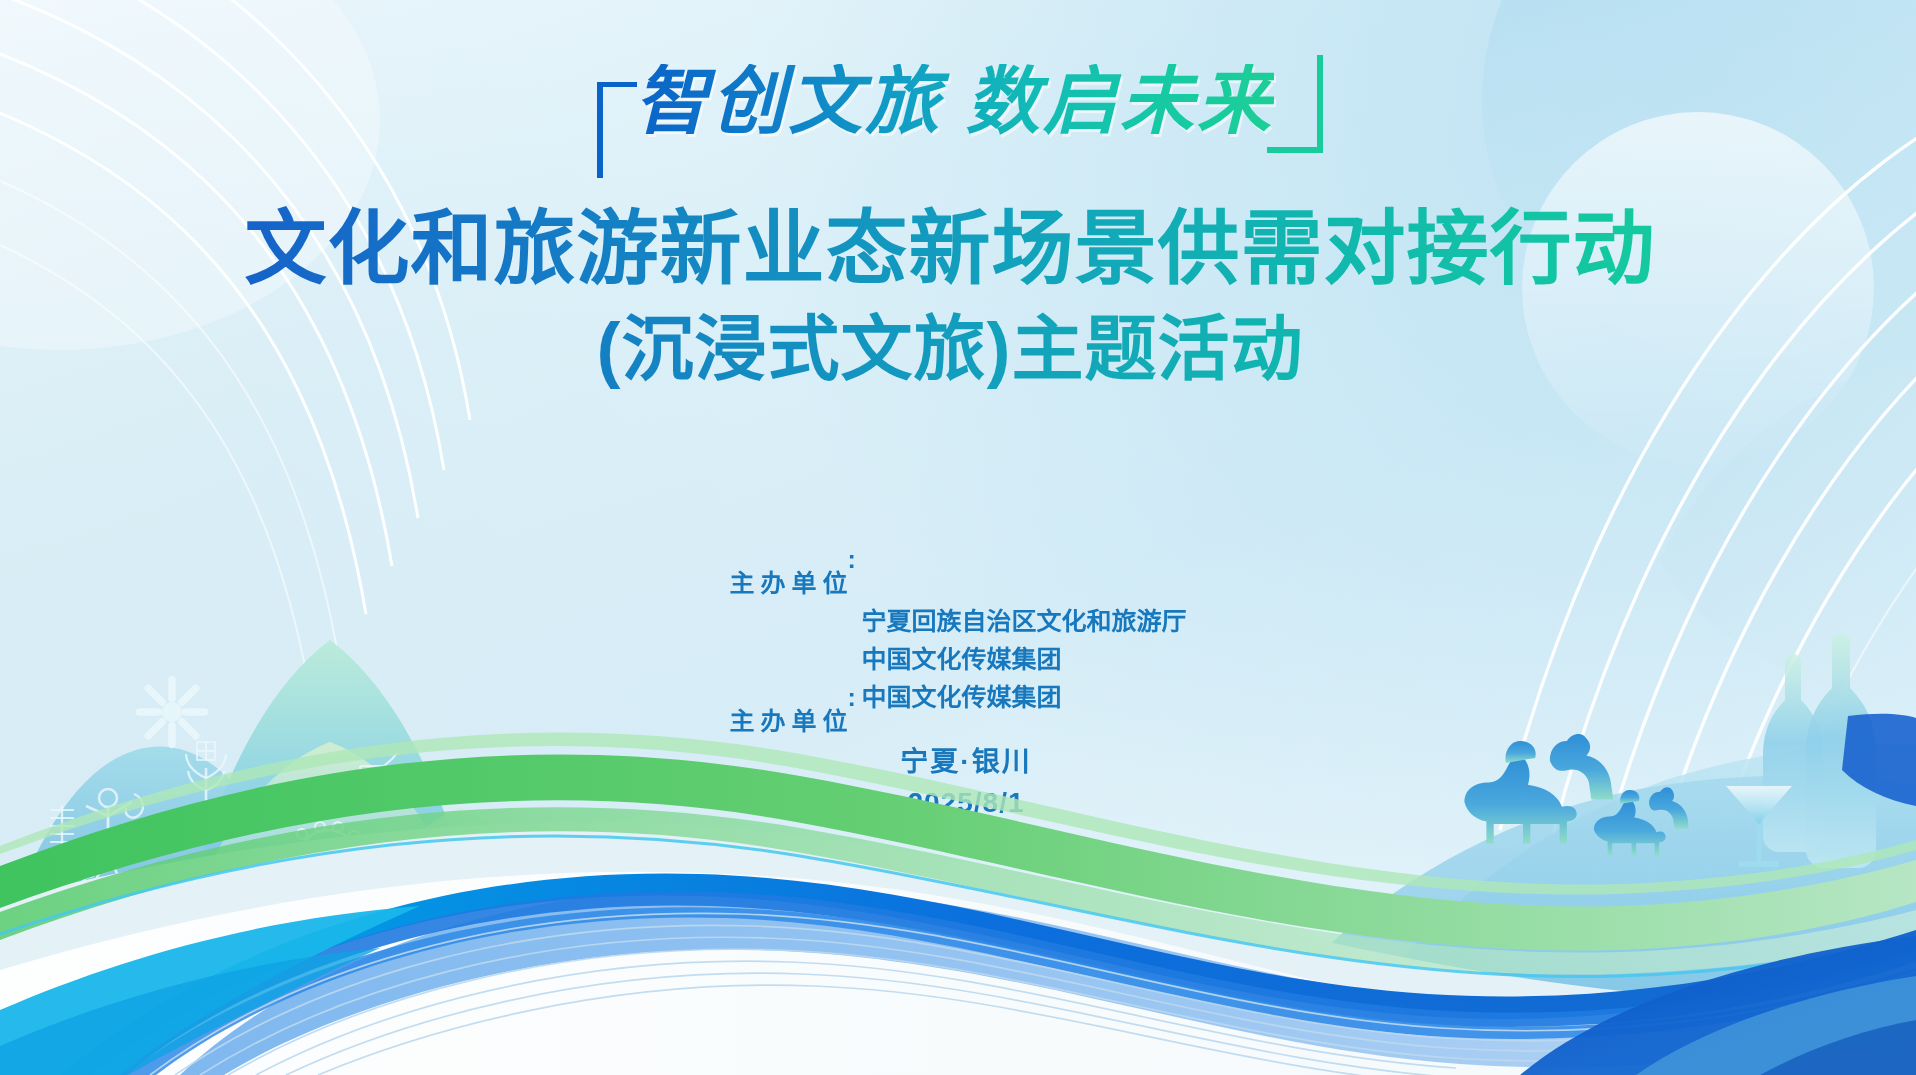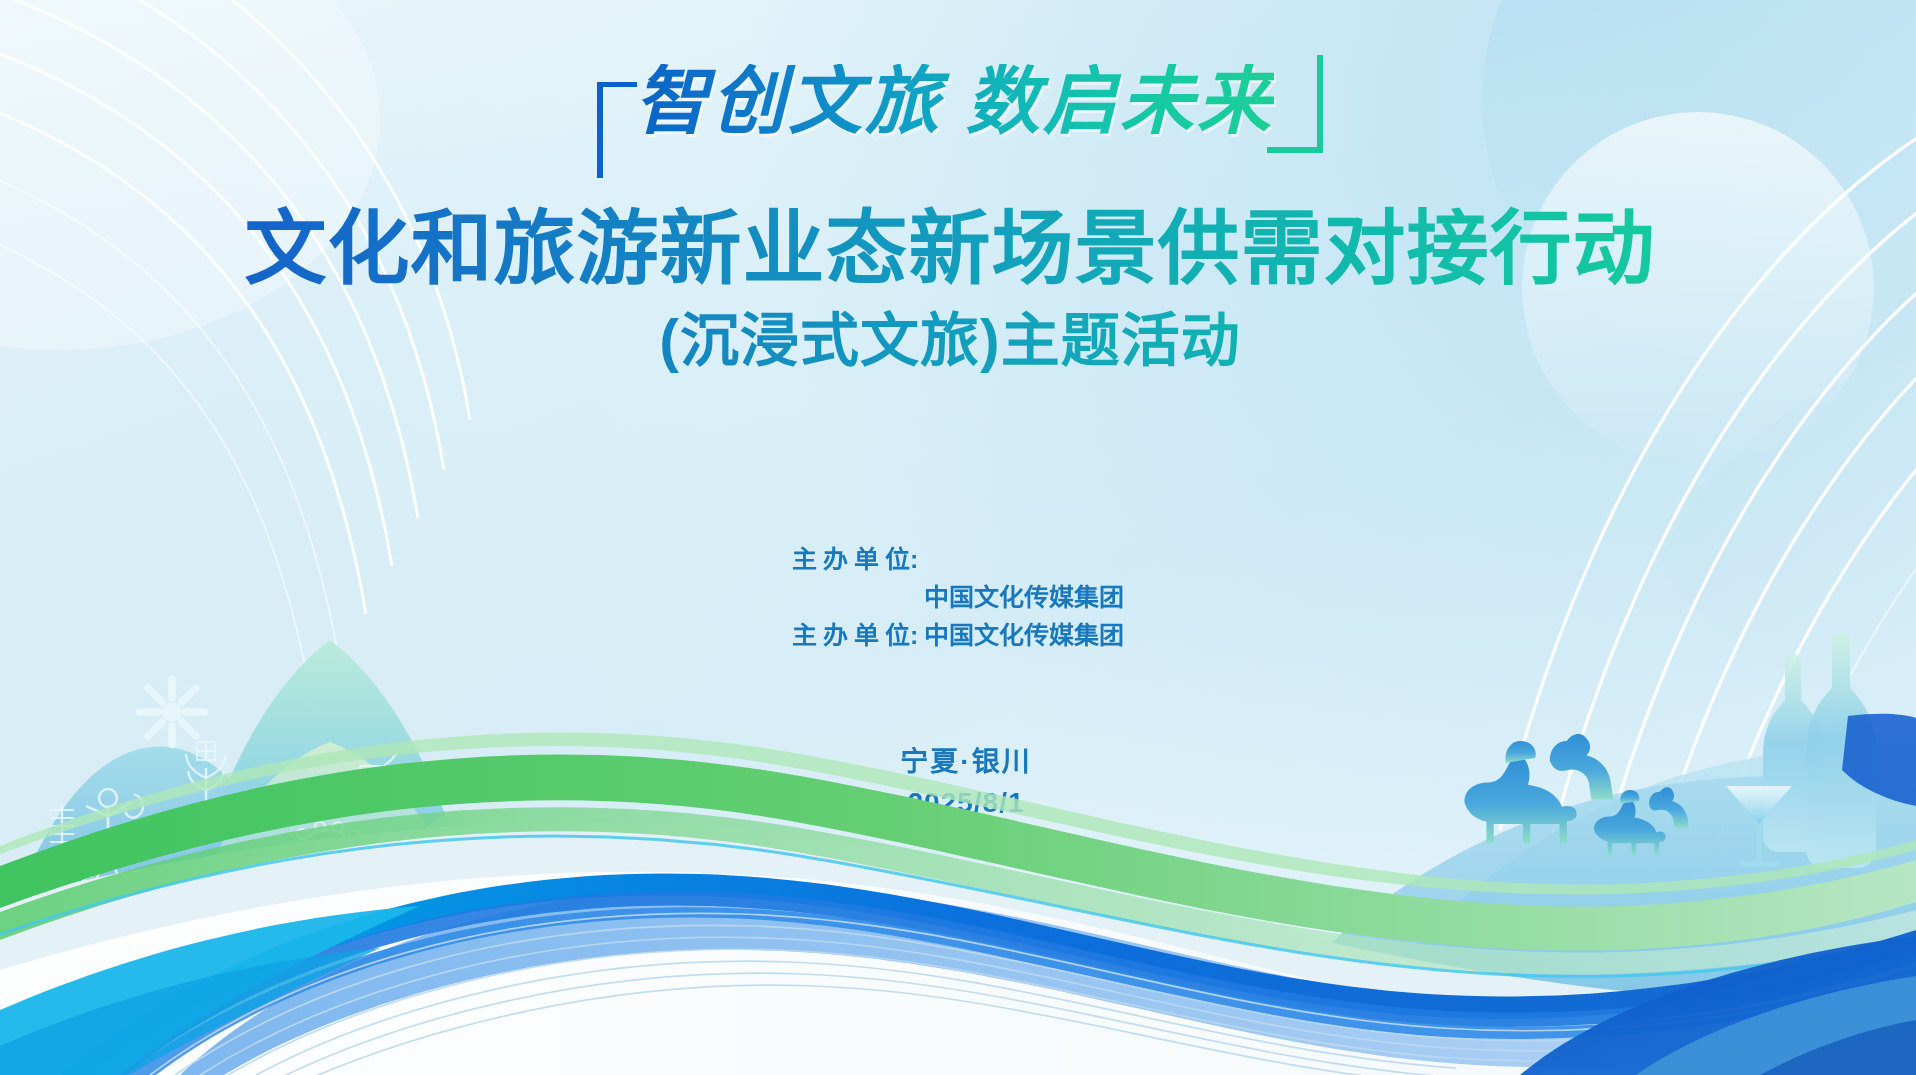--- a/index.html
+++ b/index.html
@@ -41,30 +41,30 @@
   #title-block{
     position:absolute;left:0;right:16px;top:196px;text-align:center;
   }
   .title-line{
     font-size:82px;line-height:1.30;font-weight:900;letter-spacing:1px;
     white-space:nowrap;
     background:linear-gradient(90deg,#1155cc 0%,#1565c9 14%,#1480c4 32%,#12a0bd 52%,#11b8ae 70%,#14c9a0 86%,#19cf96 100%);
     -webkit-background-clip:text;background-clip:text;color:transparent;
     -webkit-text-fill-color:transparent;
   }
-  #title-line-2{font-size:59px;}
+  #title-line-2{font-size:72px;}
 
   
   #org-block{
     position:absolute;left:0;right:0;top:540px;
     display:flex;justify-content:center;
   }
   #org-inner{text-align:left;color:#1878bd;}
   .org-row{display:flex;font-size:25px;line-height:1.52;font-weight:700;white-space:nowrap;}
-  .org-label{width:118px;flex:0 0 118px;text-align:justify;text-align-last:justify;}
+  .org-label{width:118px;flex:0 0 118px;text-align:justify;text-align-last:justify;margin-top:24px;}
   .org-colon{width:14px;flex:0 0 14px;}
   .org-value{}
 
   
   #meta-block{
     position:absolute;left:16px;right:0;top:742px;text-align:center;
     color:#1878bd;font-weight:700;
   }
   #meta-place{font-size:28px;line-height:1.45;letter-spacing:2px;}
   #meta-date{font-size:28px;line-height:1.45;letter-spacing:1px;}
@@ -381,20 +381,25 @@
 
   <div id="org-block">
     <div id="org-inner">
       <div class="org-row">
         <span class="org-label">主办单位</span>
         <span class="org-colon">:</span>
       </div>
       <div class="org-row">
         <span class="org-label"></span>
         <span class="org-colon"></span>
+        <span class="org-value">宁夏回族自治区文化和旅游厅</span>
+      </div>
+      <div class="org-row">
+        <span class="org-label"></span>
+        <span class="org-colon"></span>
         <span class="org-value">中国文化传媒集团</span>
       </div>
       <div class="org-row">
         <span class="org-label">主办单位</span>
         <span class="org-colon">:</span>
         <span class="org-value">中国文化传媒集团</span>
       </div>
     </div>
   </div>
 

